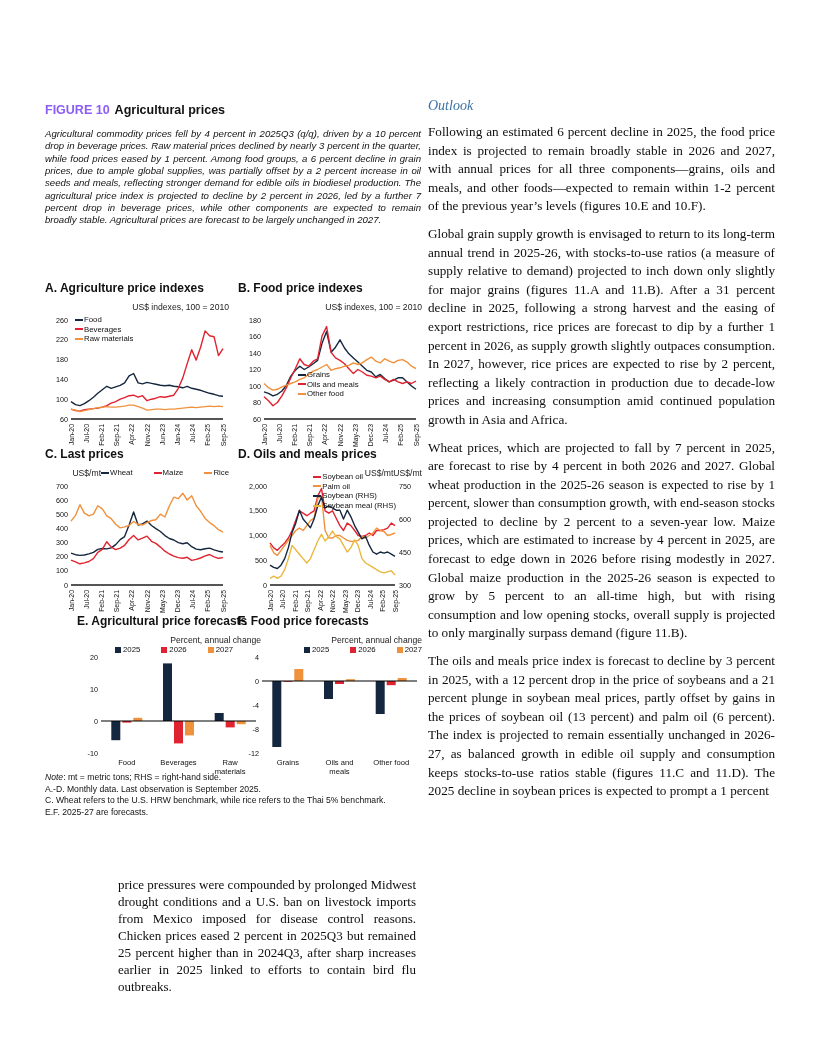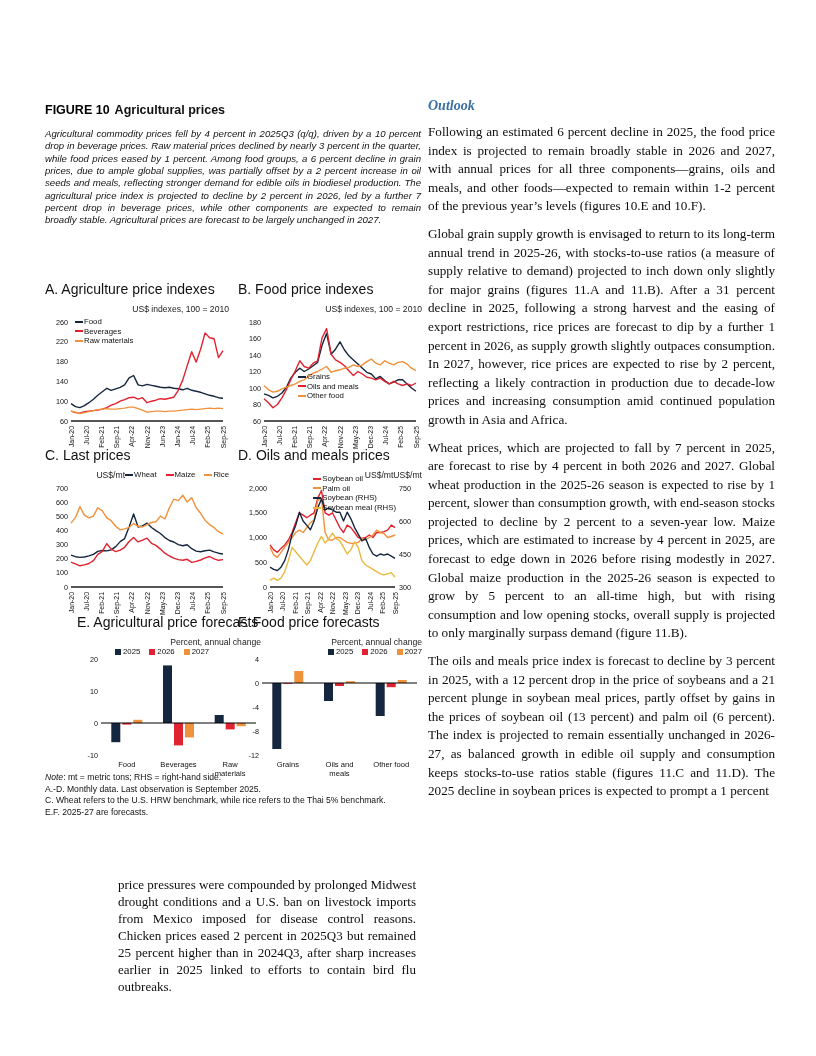--- a/index.html
+++ b/index.html
@@ -7,51 +7,51 @@
         font-family:"Liberation Sans",sans-serif;color:#111;overflow:hidden;}
 
   
   .hdr{position:absolute;left:45px;right:41px;top:56px;height:18px;border-bottom:2px solid #1a1a1a;}
   .hdr-left{position:absolute;left:0;top:0;font-size:9px;letter-spacing:.12em;color:#222;}
   .hdr-page{font-weight:bold;font-size:10.5px;letter-spacing:0;margin-right:22px;color:#000;}
   .hdr-right{position:absolute;right:0;top:1px;font-size:9px;letter-spacing:.1em;color:#222;}
 
   
   .figtitle{position:absolute;left:45px;top:103px;width:378px;font-size:12.5px;font-weight:bold;}
-  .figtitle .lbl{color:#000000;margin-right:5px;}
+  .figtitle .lbl{color:#8b5cf6;margin-right:5px;}
   .figsummary{position:absolute;left:45px;top:128px;width:376px;font-size:9.6px;font-style:italic;
               line-height:12.35px;text-align:justify;color:#111;}
 
   .panel{position:absolute;width:184px;}
   .p-A{left:45px;top:281px;} .p-B{left:238px;top:281px;}
   .p-C{left:45px;top:447px;} .p-D{left:238px;top:447px;}
   .p-E{left:45px;top:614px;margin-left:32px;} .p-F{left:238px;top:614px;}
-  .panel-title{font-size:14px;font-weight:normal;margin-bottom:7px;}
+  .panel-title{font-size:12px;font-weight:bold;margin-bottom:7px;}
   .panel-sub{font-size:8.6px;color:#222;height:12px;display:flex;justify-content:flex-end;align-items:flex-start;}
   .chart-wrap{position:relative;}
   svg text{font-family:"Liberation Sans",sans-serif;}
 
   .legend{position:absolute;display:flex;font-size:7.8px;color:#111;line-height:9.6px;}
   .legend.col{flex-direction:column;gap:0px;}
-  .legend.row{flex-direction:row;gap:9px;align-items:center;}
+  .legend.row{flex-direction:row;gap:21px;align-items:center;}
   .legend .it{display:flex;align-items:center;white-space:nowrap;}
   .m-line{display:inline-block;width:8px;height:2px;margin-right:1px;flex:none;}
   .m-sq{display:inline-block;width:6px;height:6px;margin-right:2px;flex:none;}
   .lp-A{left:30px;top:1px;} .lp-B{left:60px;top:56px;} .lp-D{right:26px;top:-8px;}
   .lp-E{left:38px;top:-2px;} .lp-F{right:0px;top:-2px;}
   .sub-legend{display:flex;gap:7px;}
 
   .fignotes{position:absolute;left:45px;top:772px;width:380px;font-size:8.6px;line-height:11.6px;color:#111;}
 
   .body-left{position:absolute;left:118px;top:876px;width:298px;
              font-family:"Liberation Serif",serif;font-size:13px;line-height:17px;text-align:justify;color:#0d0d0d;}
 
   
   .rcol{position:absolute;left:428px;top:98px;width:347px;font-family:"Liberation Serif",serif;color:#0d0d0d;}
-  .outlook-h{font-size:14px;font-weight:bold;font-style:italic;color:#3a70a3;margin:0 0 9px 0;}
+  .outlook-h{font-size:14px;font-weight:normal;font-style:italic;color:#3a70a3;margin:0 0 9px 0;}
   .rcol p{margin:0 0 9px 0;font-size:13.2px;line-height:18.6px;text-align:justify;}
 </style>
 </head>
 <body>
 
 <div class="page">
 
 
   <div class="figtitle">
     <span class="lbl">FIGURE 10</span><span>Agricultural prices</span>

